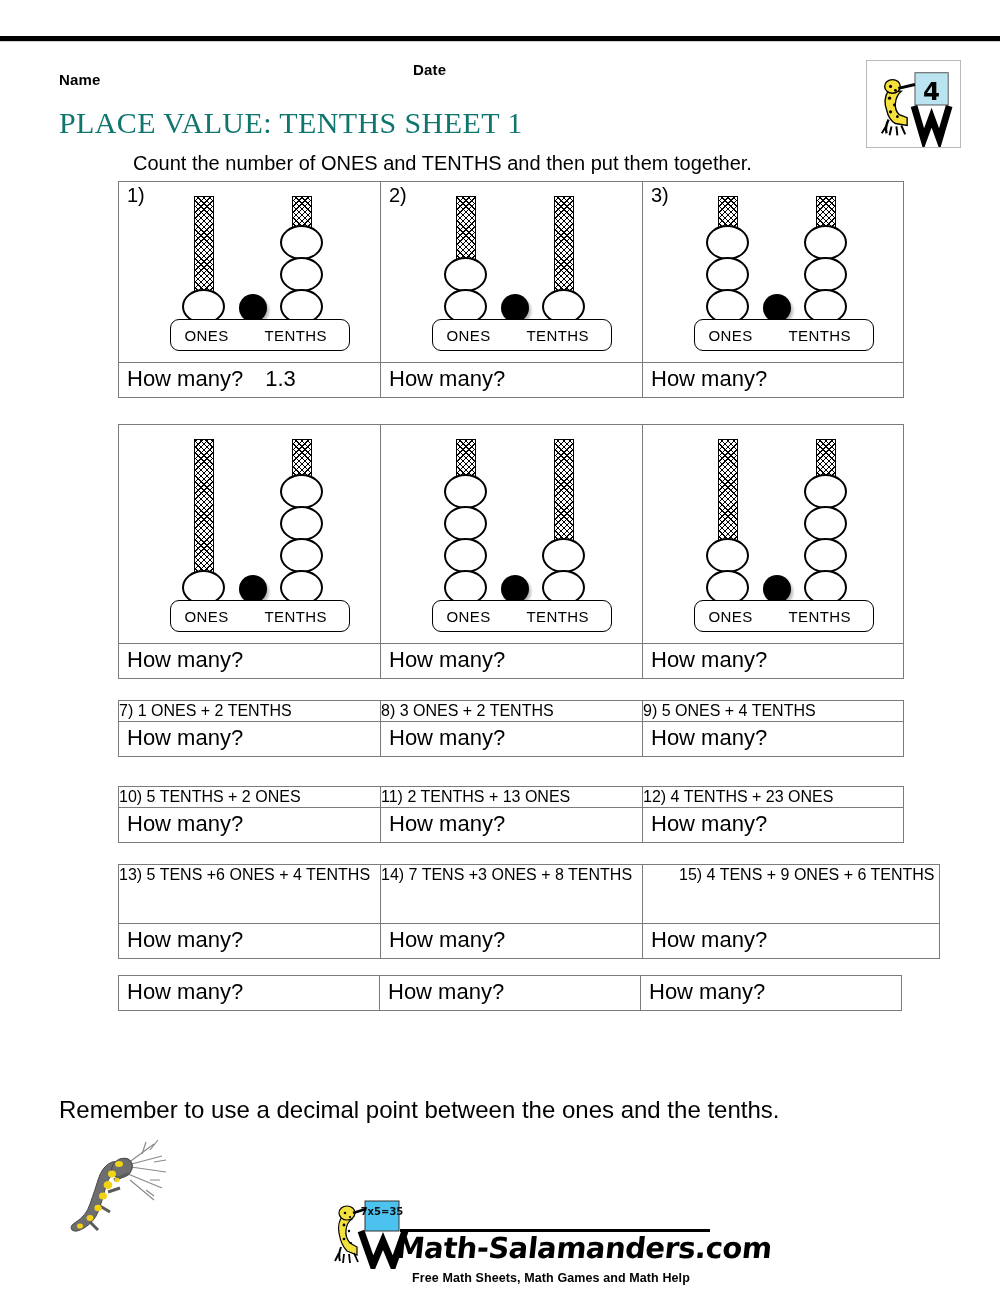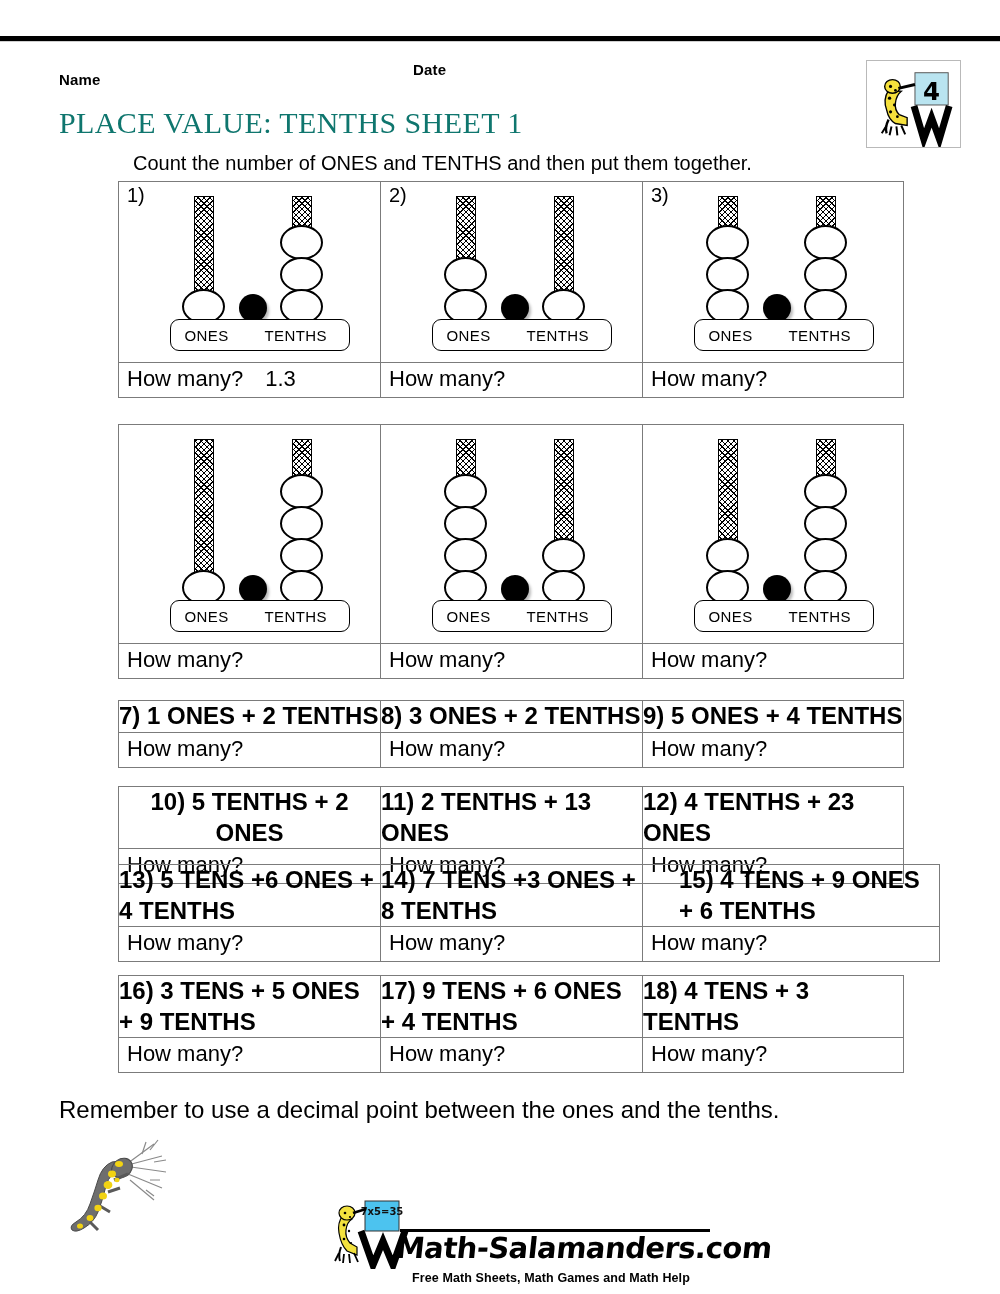--- a/index.html
+++ b/index.html
@@ -88,24 +88,23 @@
   .howmany {
     font-size: 22px;
     padding: 3px 0 5px 8px;
     white-space: nowrap;
   }
   .ans {
     font-size: 22px;
     padding-left: 22px;
   }
   .qtext {
-    font-size: 24px;
+    font-size: 16px;
     padding: 4px 0 4px 8px;
     line-height: 1.28;
-    font-weight: bold;
   }
 
   
   .abacus {
     position: relative;
     width: 100%;
     height: 100%;
   }
   .rod {
     position: absolute;
@@ -396,21 +395,21 @@
     <td>
           <div class="howmany">How many?</div>
         </td>
   </tr>
 </tbody>
   </table>
 
 <table class="tbl" style="left:118px; top:786px; width:784px;">
   <tbody>
       <tr>
-    <td style="width:261px;text-align:center;" class="qtext">10) 5 TENTHS + 2 ONES</td>
+    <td style="width:261px;" class="qtext">10) 5 TENTHS + 2 ONES</td>
     <td style="width:261px;" class="qtext">11) 2 TENTHS + 13 ONES</td>
     <td style="width:260px;" class="qtext">12) 4 TENTHS + 23 ONES</td>
   </tr>
   <tr>
     <td>
           <div class="howmany">How many?</div>
         </td>
     <td>
           <div class="howmany">How many?</div>
         </td>
@@ -437,25 +436,20 @@
         </td>
     <td>
           <div class="howmany">How many?</div>
         </td>
   </tr>
 </tbody>
   </table>
 
 <table class="tbl" style="left:118px; top:975px; width:784px;">
   <tbody>
-      <tr>
-    <td style="width:261px; height:58px;" class="qtext">16) 3 TENS + 5 ONES + 9 TENTHS</td>
-    <td style="width:261px;" class="qtext">17) 9 TENS + 6 ONES + 4 TENTHS</td>
-    <td style="width:260px;" class="qtext">18) 4 TENS + 3 TENTHS</td>
-  </tr>
   <tr>
     <td>
           <div class="howmany">How many?</div>
         </td>
     <td>
           <div class="howmany">How many?</div>
         </td>
     <td>
           <div class="howmany">How many?</div>
         </td>

